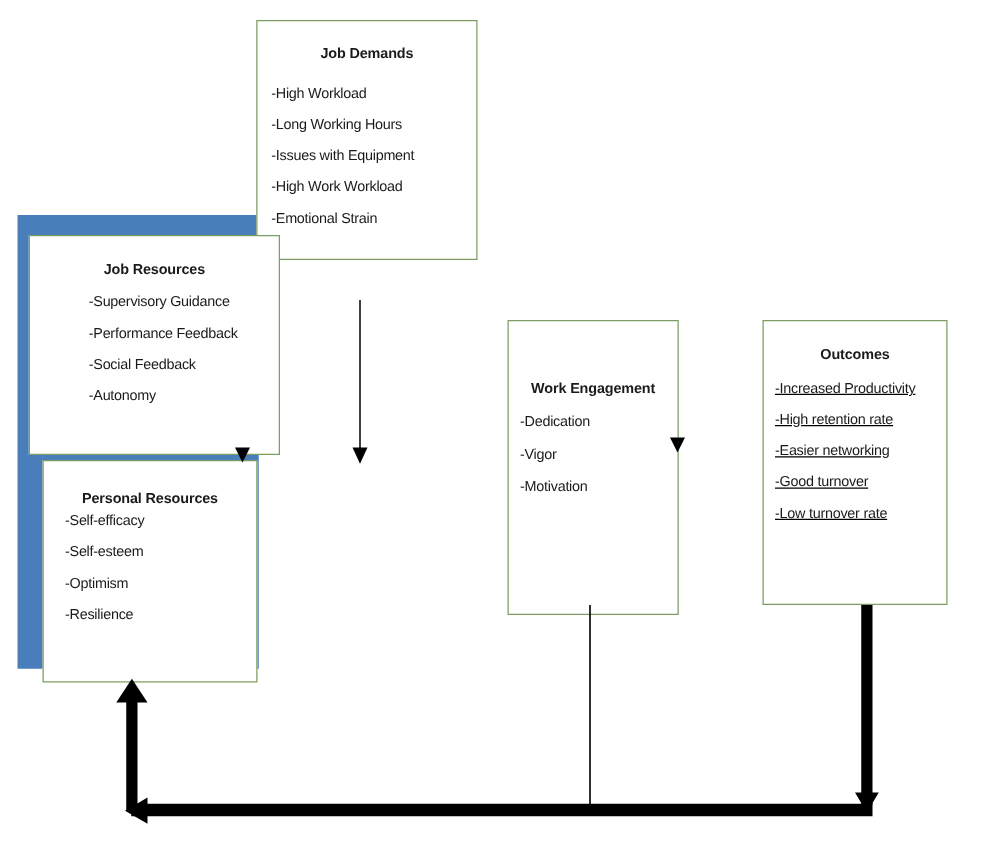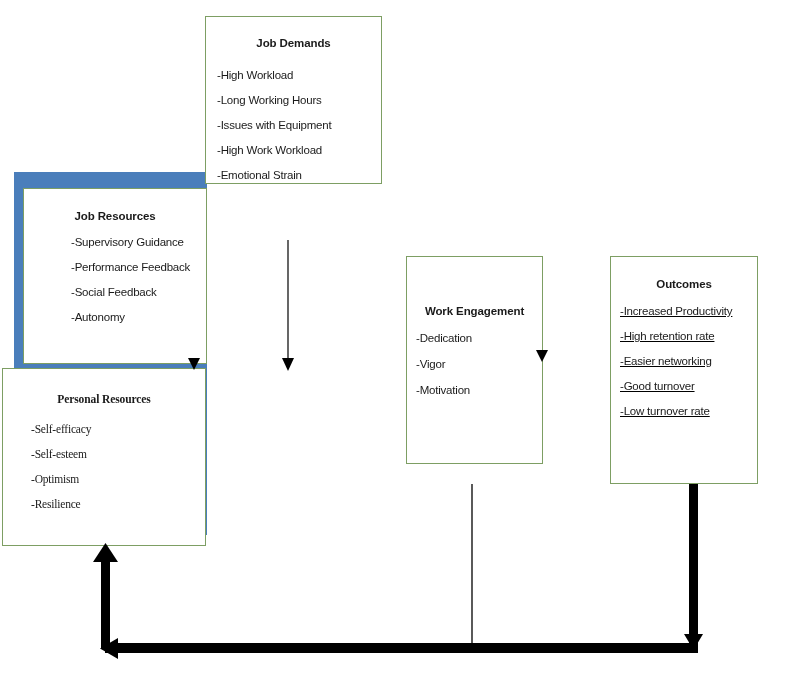--- a/index.html
+++ b/index.html
@@ -43,66 +43,65 @@
     color: #1a1a1a;
     letter-spacing: -0.2px;
     white-space: nowrap;
   }
 
   
   #job-demands {
     left: 205px;
     top: 16px;
     width: 177px;
-    height: 168px;
+    height: 192px;
   }
   #job-demands .box-title { margin-top: 20px; }
   #job-demands .box-list { margin-top: 20px; padding-left: 11px; }
   #job-demands .box-list li { margin-bottom: 13px; }
 
   
   #resources-frame {
     position: absolute;
     left: 14px;
     top: 172px;
     width: 193px;
     height: 363px;
     background: #4a7ebb;
     box-sizing: border-box;
   }
 
   
   #job-resources {
     left: 23px;
     top: 188px;
-    width: 184px;
+    width: 201px;
     height: 176px;
   }
   #job-resources .box-title { margin-top: 21px; }
   #job-resources .box-list { margin-top: 14px; padding-left: 11px; margin-left: 36px; }
   #job-resources .box-list li { margin-bottom: 13px; }
 
   
   #personal-resources {
-    left: 2px;
+    left: 34px;
     top: 368px;
-    width: 204px;
+    width: 172px;
     height: 178px;
-    font-family: Liberation Serif, serif;
   }
   #personal-resources .box-title { margin-top: 24px; }
-  #personal-resources .box-list { margin-top: 18px; padding-left: 28px; }
+  #personal-resources .box-list { margin-top: 6px; padding-left: 17px; }
   #personal-resources .box-list li { margin-bottom: 13px; }
 
   
   #work-engagement {
     left: 406px;
     top: 256px;
     width: 137px;
-    height: 208px;
+    height: 236px;
   }
   #work-engagement .box-title { margin-top: 48px; }
   #work-engagement .box-list { margin-top: 15px; padding-left: 9px; }
   #work-engagement .box-list li { margin-bottom: 14px; }
 
   
   #outcomes {
     left: 610px;
     top: 256px;
     width: 148px;

